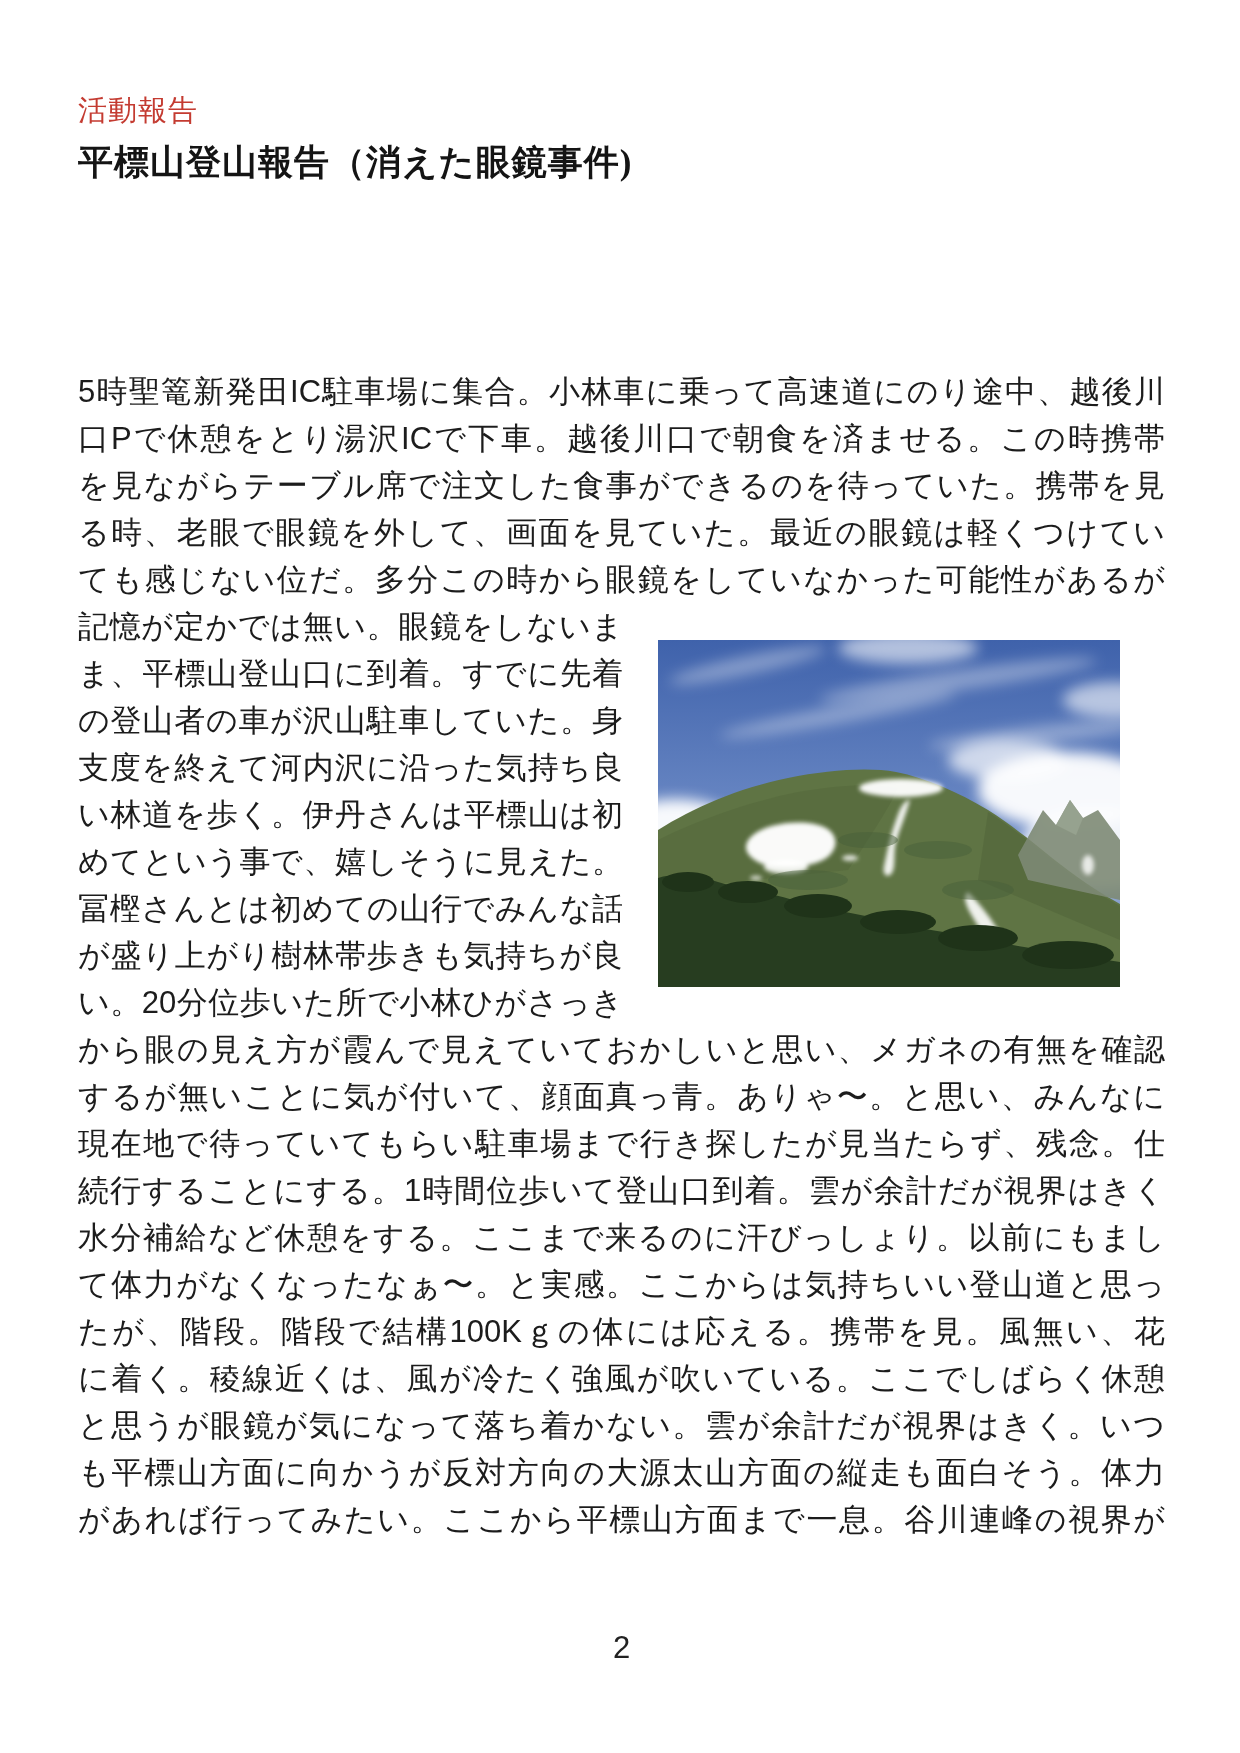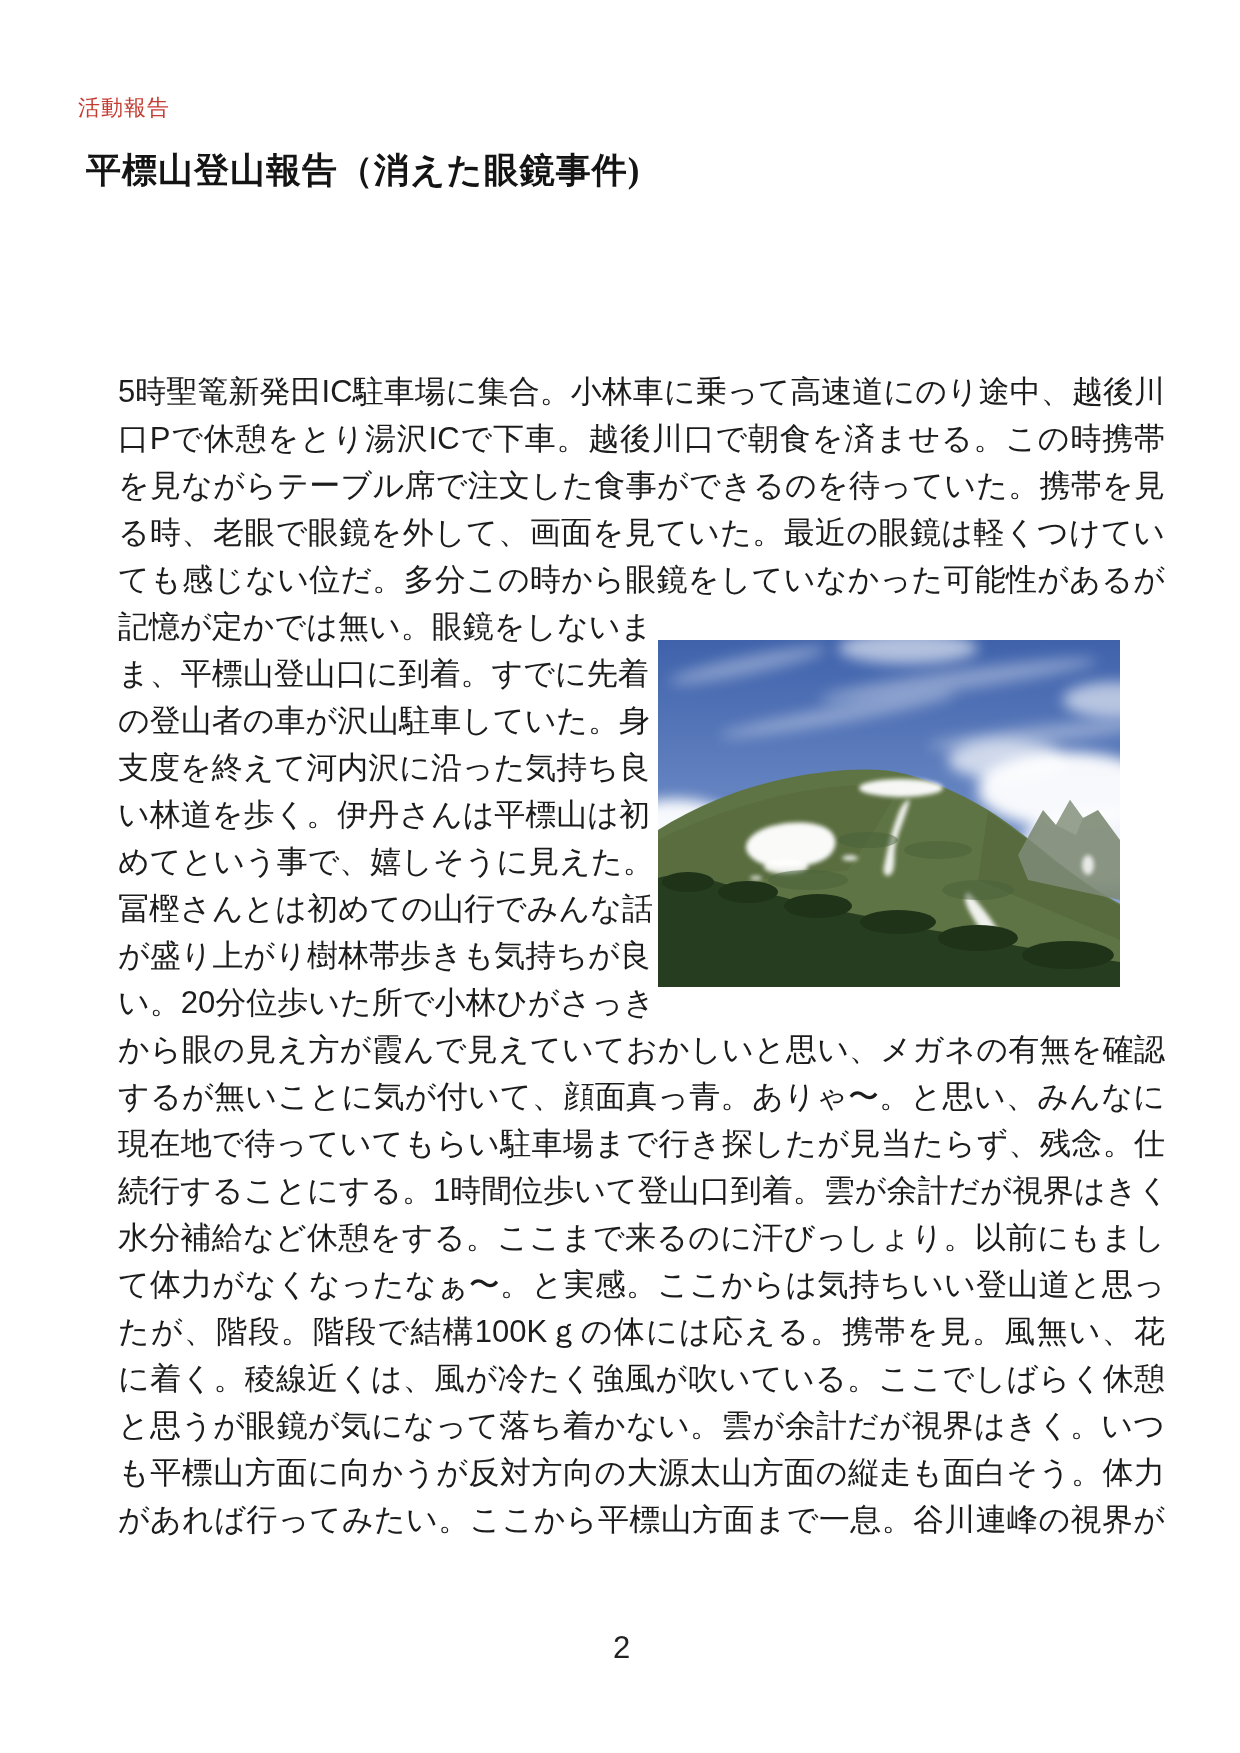--- a/index.html
+++ b/index.html
@@ -14,31 +14,31 @@
     position: relative;
     width: 1240px;
     height: 1753px;
     background: #ffffff;
     color: #1c1c1c;
   }
   .section-label {
     position: absolute;
     left: 78px;
     top: 92px;
-    font-family: Liberation Mono, monospace;
-    font-size: 22px;
+    font-family: Liberation Sans, sans-serif;
+    font-size: 29px;
     line-height: 36px;
     color: var(--accent, #c43b31);
     letter-spacing: 1px;
   }
   .title {
     position: absolute;
     left: 78px;
     top: 140px;
-    margin: 8px;
+    margin: 0;
     font-family: "Liberation Serif", serif;
     font-weight: bold;
     font-size: 35px;
     line-height: 46px;
     color: #141414;
     letter-spacing: 1px;
   }
   .meta {
     position: absolute;
     left: 78px;
@@ -58,21 +58,20 @@
     font-size: 31px;
     color: #1c1c1c;
   }
   .line {
     height: 47px;
     line-height: 47px;
     text-align: justify;
     text-align-last: justify;
     text-justify: inter-ideograph;
     white-space: nowrap;
-    margin-left: 40px;
   }
   .lines-full { width: 1087px; }
   .lines-narrow { width: 545px; }
   .photo {
     position: absolute;
     left: 580px;
     top: 272px;
     width: 462px;
     height: 347px;
     overflow: hidden;

